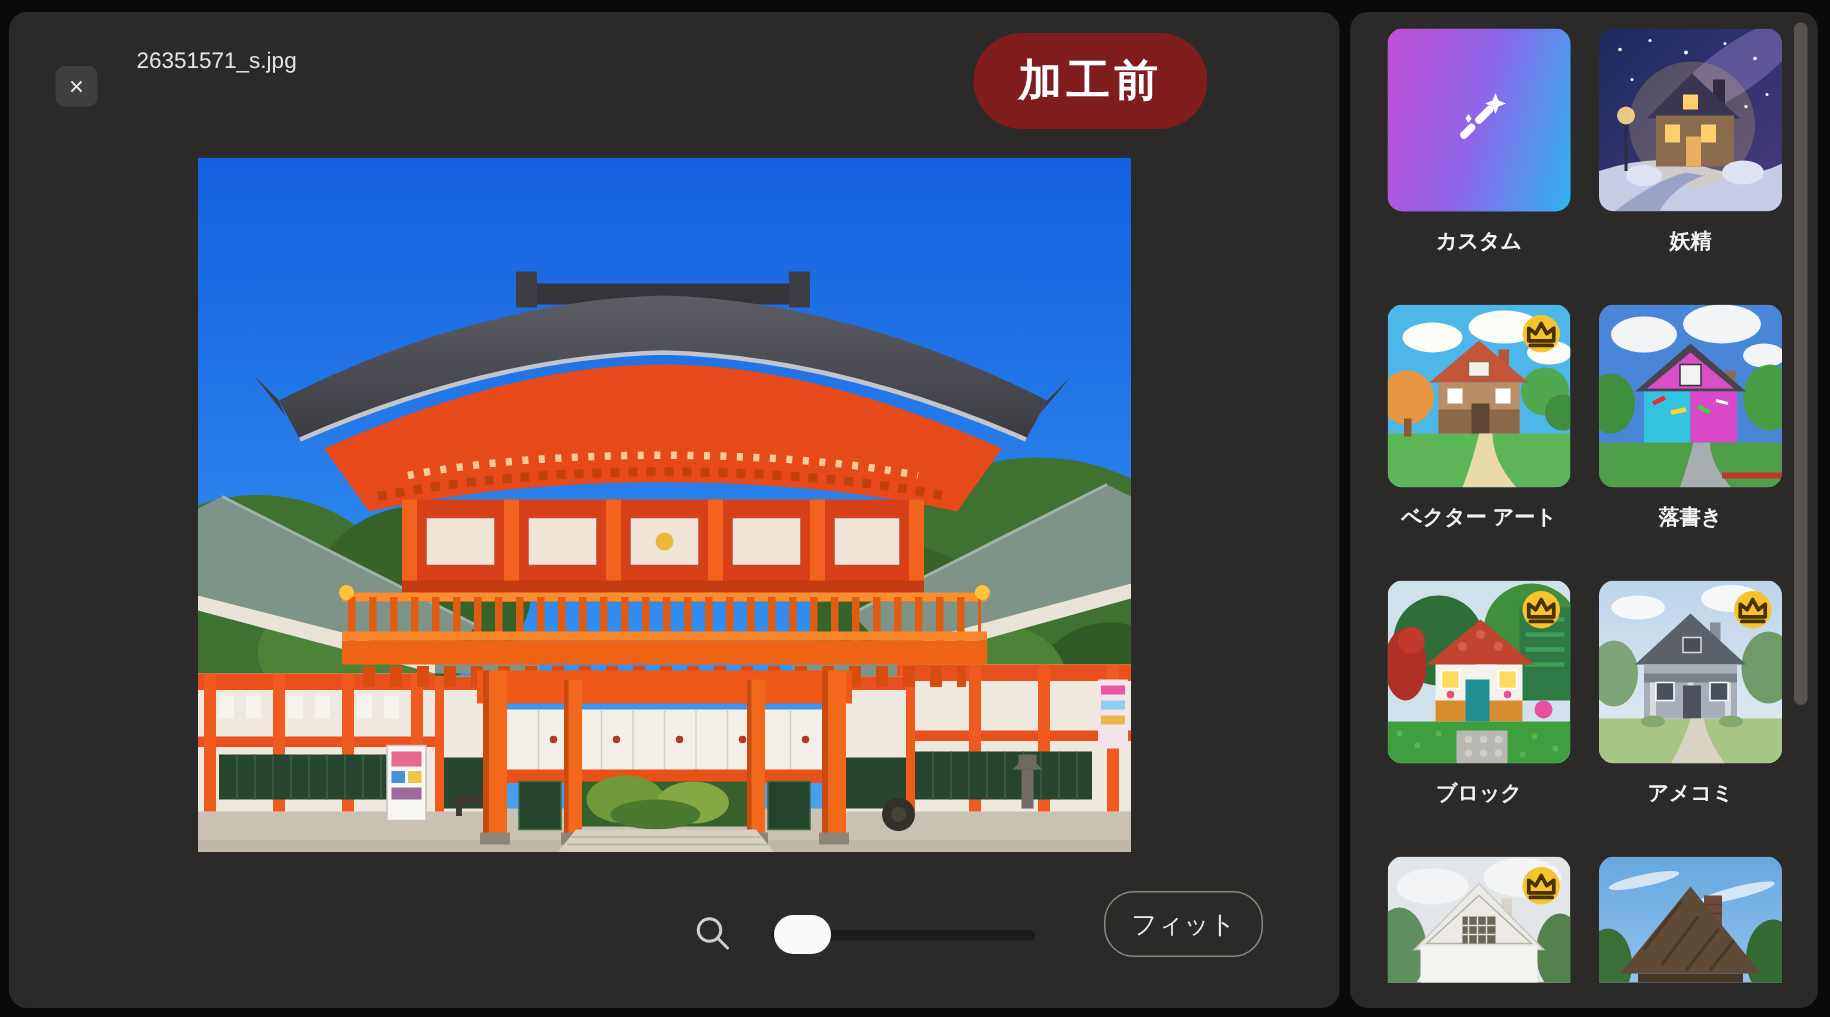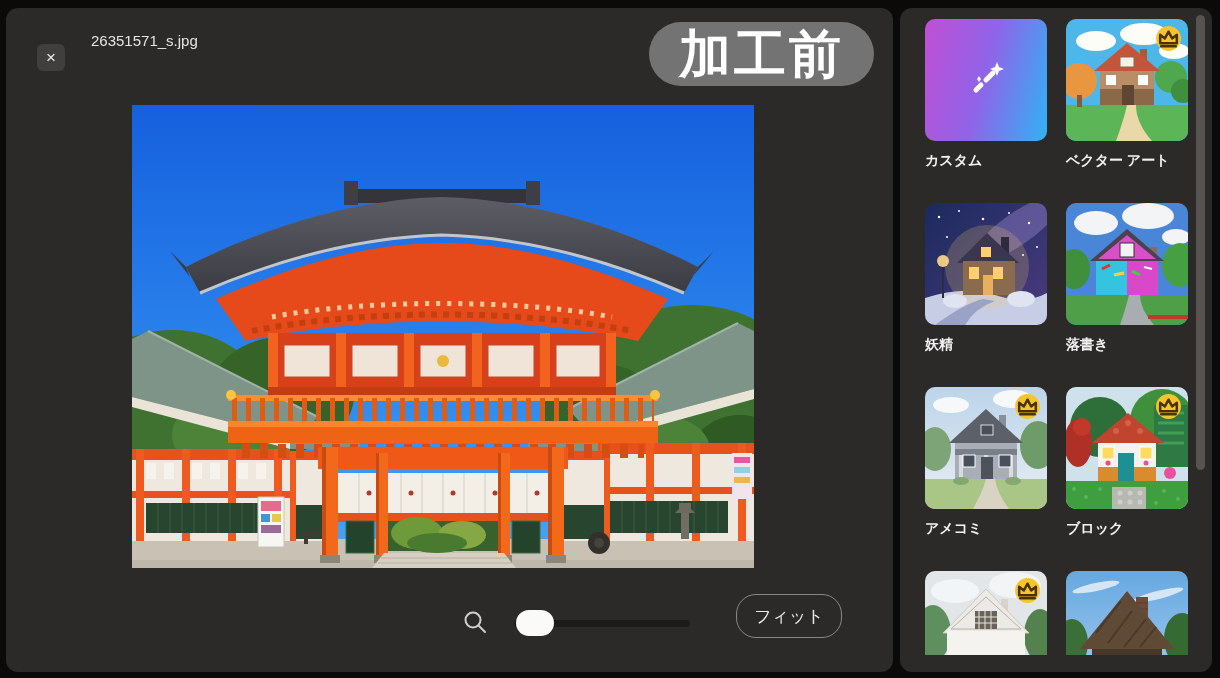--- a/index.html
+++ b/index.html
@@ -7,21 +7,21 @@
   .stage{position:relative;width:1220px;height:678px;background:#0a0a0a;overflow:hidden;}
   .panel{position:absolute;background:#2b2a28;border-radius:12px;}
   .main-panel{left:6px;top:8px;width:887px;height:664px;}
   .side-panel{left:900px;top:8px;width:312px;height:664px;overflow:hidden;}
 
   
   .close-btn{position:absolute;left:31px;top:36px;width:28px;height:27px;background:#413f3e;border:none;
     border-radius:6px;color:#ececec;font-size:17px;line-height:27px;text-align:center;cursor:pointer;padding:0;}
   .filename{position:absolute;left:85px;top:24px;font-size:15px;color:#e6e4e2;}
   .before-badge{position:absolute;left:643px;top:14px;height:64px;line-height:64px;padding:0 30px;
-    background:#737373;border-radius:32px;color:#fff;font-size:52px;font-weight:bold;letter-spacing:3px;}
+    background:#7f1d1d;border-radius:32px;color:#fff;font-size:29px;font-weight:bold;letter-spacing:3px;}
 
   
   .photo{position:absolute;left:126px;top:97px;width:622px;height:463px;overflow:hidden;}
   .photo svg{display:block;}
 
   
   .controls{position:absolute;left:456px;top:601px;display:flex;align-items:center;gap:24px;}
   .slider{position:relative;width:176px;height:28px;}
   .slider .track{position:absolute;left:0;top:11px;width:176px;height:7px;background:#1d1b1a;border-radius:4px;}
   .slider .thumb{position:absolute;left:2px;top:1px;width:38px;height:26px;background:#fafafa;border-radius:13px;}
@@ -30,21 +30,21 @@
 
   
   .styles-grid{position:absolute;left:25px;top:11px;width:263px;height:636px;overflow:hidden;
     display:grid;grid-template-columns:122px 122px;column-gap:19px;row-gap:33px;align-content:start;}
   .style-item{width:122px;cursor:pointer;}
   .thumb{position:relative;width:122px;height:122px;border-radius:10px;overflow:hidden;}
   .thumb svg{display:block;width:122px;height:122px;}
   .thumb-custom{background:linear-gradient(105deg,#c14fd4 0%,#8f64e8 48%,#2fb3f4 100%);
     display:flex;align-items:center;justify-content:center;}
   .thumb-custom svg{width:48px;height:48px;}
-  .style-label{margin-top:11px;text-align:left;font-size:14px;font-weight:600;color:#f2f2f2;white-space:nowrap;}
+  .style-label{margin-top:11px;text-align:center;font-size:14px;font-weight:600;color:#f2f2f2;white-space:nowrap;}
   .crown{position:absolute;top:7px;right:7px;width:25px;height:25px;border-radius:50%;background:#f6c52e;
     display:flex;align-items:center;justify-content:center;}
   .scrollbar{position:absolute;right:7px;top:7px;width:9px;height:455px;background:#575350;border-radius:5px;}
 </style>
 </head>
 <body>
 
 <div class="stage">
 
   <div class="panel main-panel">
@@ -257,53 +257,20 @@
             <path d="M35,6 L37,11 L42,13 L37,15 L35,20 L33,15 L28,13 L33,11 Z" fill="#fff"></path>
             <path d="M17,20 l2,3 l-2,3 l-2,-3 Z" fill="#fff"></path>
           </svg>
         </div>
         <div class="style-label">カスタム</div>
       </div>
 
       <div class="style-item">
         <div class="thumb">
           <svg viewBox="0 0 122 122">
-            <rect width="122" height="122" fill="#4db7ea"></rect>
-            <g fill="#fdfdf8">
-                <ellipse cx="30" cy="22" rx="20" ry="10"></ellipse>
-                <ellipse cx="78" cy="15" rx="24" ry="11"></ellipse>
-                <ellipse cx="108" cy="32" rx="15" ry="8"></ellipse>
-              </g>
-            <rect x="0" y="86" width="122" height="36" fill="#5cb557"></rect>
-            <circle cx="13" cy="62" r="18" fill="#e8963f"></circle>
-              <rect x="11" y="76" width="5" height="12" fill="#8a5a32"></rect>
-            <circle cx="105" cy="58" r="16" fill="#4fa84d"></circle>
-              <circle cx="117" cy="72" r="12" fill="#3f8f3e"></circle>
-            <rect x="74" y="30" width="7" height="14" fill="#b5543a"></rect>
-            <path d="M28,52 L61,24 L94,52 Z" fill="#c4543a"></path>
-            <rect x="34" y="52" width="54" height="34" fill="#b98e66"></rect>
-            <rect x="54" y="38" width="14" height="10" fill="#f4f2e8" stroke="#8a6848"></rect>
-            <rect x="34" y="70" width="54" height="16" fill="#8a6848"></rect>
-            <rect x="56" y="66" width="12" height="20" fill="#5e4632"></rect>
-            <rect x="40" y="56" width="10" height="10" fill="#fff"></rect>
-              <rect x="72" y="56" width="10" height="10" fill="#fff"></rect>
-            <path d="M50,122 Q58,100 61,86 L70,86 Q70,104 86,122 Z" fill="#ead9a8"></path>
-          </svg>
-          <span class="crown">
-            <svg width="15" height="15" viewBox="0 0 24 24">
-              <path d="M4,16 L4,8 L8.5,11.5 L12,5 L15.5,11.5 L20,8 L20,16 Z M5,19 L19,19" fill="none" stroke="#4a3200" stroke-width="2.4" stroke-linejoin="round" stroke-linecap="round"></path>
-            </svg>
-          </span>
-        </div>
-        <div class="style-label">ベクター アート</div>
-      </div>
-
-      <div class="style-item">
-        <div class="thumb">
-          <svg viewBox="0 0 122 122">
             <defs>
                 <linearGradient id="nsky" x1="0" y1="0" x2="1" y2="1">
               <stop offset="0" stop-color="#1c2a5e"></stop>
                   <stop offset="1" stop-color="#4a3b7e"></stop>
                 </linearGradient>
               </defs>
             <rect width="122" height="122" fill="url(#nsky)"></rect>
             <ellipse cx="92" cy="26" rx="52" ry="16" fill="#8a7ac0" opacity="0.5" transform="rotate(-35 92 26)"></ellipse>
             <g fill="#fff">
                 <circle cx="14" cy="14" r="1.2"></circle>
@@ -330,20 +297,53 @@
             <ellipse cx="30" cy="98" rx="12" ry="7" fill="#dfe3f2"></ellipse>
               <ellipse cx="96" cy="96" rx="14" ry="8" fill="#dfe3f2"></ellipse>
           </svg>
         </div>
         <div class="style-label">妖精</div>
       </div>
 
       <div class="style-item">
         <div class="thumb">
           <svg viewBox="0 0 122 122">
+            <rect width="122" height="122" fill="#4db7ea"></rect>
+            <g fill="#fdfdf8">
+                <ellipse cx="30" cy="22" rx="20" ry="10"></ellipse>
+                <ellipse cx="78" cy="15" rx="24" ry="11"></ellipse>
+                <ellipse cx="108" cy="32" rx="15" ry="8"></ellipse>
+              </g>
+            <rect x="0" y="86" width="122" height="36" fill="#5cb557"></rect>
+            <circle cx="13" cy="62" r="18" fill="#e8963f"></circle>
+              <rect x="11" y="76" width="5" height="12" fill="#8a5a32"></rect>
+            <circle cx="105" cy="58" r="16" fill="#4fa84d"></circle>
+              <circle cx="117" cy="72" r="12" fill="#3f8f3e"></circle>
+            <rect x="74" y="30" width="7" height="14" fill="#b5543a"></rect>
+            <path d="M28,52 L61,24 L94,52 Z" fill="#c4543a"></path>
+            <rect x="34" y="52" width="54" height="34" fill="#b98e66"></rect>
+            <rect x="54" y="38" width="14" height="10" fill="#f4f2e8" stroke="#8a6848"></rect>
+            <rect x="34" y="70" width="54" height="16" fill="#8a6848"></rect>
+            <rect x="56" y="66" width="12" height="20" fill="#5e4632"></rect>
+            <rect x="40" y="56" width="10" height="10" fill="#fff"></rect>
+              <rect x="72" y="56" width="10" height="10" fill="#fff"></rect>
+            <path d="M50,122 Q58,100 61,86 L70,86 Q70,104 86,122 Z" fill="#ead9a8"></path>
+          </svg>
+          <span class="crown">
+            <svg width="15" height="15" viewBox="0 0 24 24">
+              <path d="M4,16 L4,8 L8.5,11.5 L12,5 L15.5,11.5 L20,8 L20,16 Z M5,19 L19,19" fill="none" stroke="#4a3200" stroke-width="2.4" stroke-linejoin="round" stroke-linecap="round"></path>
+            </svg>
+          </span>
+        </div>
+        <div class="style-label">ベクター アート</div>
+      </div>
+
+      <div class="style-item">
+        <div class="thumb">
+          <svg viewBox="0 0 122 122">
             <rect width="122" height="122" fill="#4a86d8"></rect>
             <g fill="#f2f4f6">
                 <ellipse cx="30" cy="20" rx="22" ry="12"></ellipse>
                 <ellipse cx="82" cy="13" rx="26" ry="13"></ellipse>
                 <ellipse cx="110" cy="34" rx="14" ry="8"></ellipse>
               </g>
             <ellipse cx="8" cy="66" rx="16" ry="20" fill="#3f8f3c"></ellipse>
               <ellipse cx="114" cy="62" rx="18" ry="22" fill="#46a043"></ellipse>
             <rect x="0" y="92" width="122" height="30" fill="#4f9e48"></rect>
             <rect x="84" y="44" width="7" height="14" fill="#8a6a58"></rect>
@@ -354,63 +354,20 @@
               <rect x="61" y="58" width="31" height="34" fill="#d848c8"></rect>
             <path d="M36,66 l8,-4" stroke="#e83030" stroke-width="3"></path>
               <path d="M48,72 l10,-2" stroke="#ffd22e" stroke-width="3"></path>
             <path d="M66,68 l8,4" stroke="#3fd23f" stroke-width="3"></path>
               <path d="M78,64 l8,2" stroke="#fff" stroke-width="2"></path>
             <path d="M54,122 Q60,104 63,92 L74,92 Q74,106 88,122 Z" fill="#a8adb2"></path>
             <rect x="82" y="112" width="40" height="4" fill="#c0392b"></rect>
           </svg>
         </div>
         <div class="style-label">落書き</div>
-      </div>
-
-      <div class="style-item">
-        <div class="thumb">
-          <svg viewBox="0 0 122 122">
-            <defs>
-                <linearGradient id="csky" x1="0" y1="0" x2="0" y2="1">
-              <stop offset="0" stop-color="#bcd4ea"></stop>
-                  <stop offset="1" stop-color="#e8eef2"></stop>
-                </linearGradient>
-              </defs>
-            <rect width="122" height="122" fill="url(#csky)"></rect>
-            <g fill="#f6f8fa">
-                <ellipse cx="26" cy="18" rx="18" ry="8"></ellipse>
-                <ellipse cx="88" cy="12" rx="20" ry="9"></ellipse>
-              </g>
-            <ellipse cx="10" cy="62" rx="16" ry="22" fill="#7da476"></ellipse>
-              <ellipse cx="113" cy="58" rx="18" ry="24" fill="#6f9a6a"></ellipse>
-            <rect x="0" y="92" width="122" height="30" fill="#a9c687"></rect>
-            <rect x="74" y="28" width="7" height="12" fill="#8a8e96"></rect>
-            <path d="M24,56 L61,22 L98,56 Z" fill="#5c6068"></path>
-            <rect x="56" y="38" width="12" height="10" fill="#4a4e58" stroke="#d8dce0"></rect>
-            <rect x="30" y="56" width="62" height="36" fill="#a7aeb8"></rect>
-            <rect x="30" y="62" width="62" height="6" fill="#7a8088"></rect>
-            <g fill="#d8dce0">
-                <rect x="34" y="68" width="4" height="24"></rect>
-                <rect x="59" y="68" width="4" height="24"></rect>
-                <rect x="84" y="68" width="4" height="24"></rect>
-              </g>
-            <rect x="56" y="70" width="12" height="22" fill="#4e525c"></rect>
-            <rect x="38" y="68" width="12" height="12" fill="#49505c" stroke="#fff"></rect>
-              <rect x="74" y="68" width="12" height="12" fill="#49505c" stroke="#fff"></rect>
-            <ellipse cx="36" cy="94" rx="8" ry="4" fill="#84a86e"></ellipse>
-              <ellipse cx="88" cy="94" rx="8" ry="4" fill="#84a86e"></ellipse>
-            <path d="M48,122 Q58,104 61,92 L70,92 Q72,106 84,122 Z" fill="#d9d3c4"></path>
-          </svg>
-          <span class="crown">
-            <svg width="15" height="15" viewBox="0 0 24 24">
-              <path d="M4,16 L4,8 L8.5,11.5 L12,5 L15.5,11.5 L20,8 L20,16 Z M5,19 L19,19" fill="none" stroke="#4a3200" stroke-width="2.4" stroke-linejoin="round" stroke-linecap="round"></path>
-            </svg>
-          </span>
-        </div>
-        <div class="style-label">アメコミ</div>
       </div>
 
       <div class="style-item">
         <div class="thumb">
           <svg viewBox="0 0 122 122">
             <rect width="122" height="122" fill="#cfe2ec"></rect>
             <circle cx="34" cy="40" r="30" fill="#2e6e38"></circle>
               <circle cx="96" cy="34" r="32" fill="#3f8f3c"></circle>
             <rect x="88" y="18" width="34" height="62" fill="#2f7a44"></rect>
             <path d="M92,26 h26 M92,36 h26 M92,46 h26 M92,56 h26" stroke="#3f9e58" stroke-width="3"></path>
@@ -452,20 +409,63 @@
               <path d="M4,16 L4,8 L8.5,11.5 L12,5 L15.5,11.5 L20,8 L20,16 Z M5,19 L19,19" fill="none" stroke="#4a3200" stroke-width="2.4" stroke-linejoin="round" stroke-linecap="round"></path>
             </svg>
           </span>
         </div>
         <div class="style-label">ブロック</div>
       </div>
 
       <div class="style-item">
         <div class="thumb">
           <svg viewBox="0 0 122 122">
+            <defs>
+                <linearGradient id="csky" x1="0" y1="0" x2="0" y2="1">
+              <stop offset="0" stop-color="#bcd4ea"></stop>
+                  <stop offset="1" stop-color="#e8eef2"></stop>
+                </linearGradient>
+              </defs>
+            <rect width="122" height="122" fill="url(#csky)"></rect>
+            <g fill="#f6f8fa">
+                <ellipse cx="26" cy="18" rx="18" ry="8"></ellipse>
+                <ellipse cx="88" cy="12" rx="20" ry="9"></ellipse>
+              </g>
+            <ellipse cx="10" cy="62" rx="16" ry="22" fill="#7da476"></ellipse>
+              <ellipse cx="113" cy="58" rx="18" ry="24" fill="#6f9a6a"></ellipse>
+            <rect x="0" y="92" width="122" height="30" fill="#a9c687"></rect>
+            <rect x="74" y="28" width="7" height="12" fill="#8a8e96"></rect>
+            <path d="M24,56 L61,22 L98,56 Z" fill="#5c6068"></path>
+            <rect x="56" y="38" width="12" height="10" fill="#4a4e58" stroke="#d8dce0"></rect>
+            <rect x="30" y="56" width="62" height="36" fill="#a7aeb8"></rect>
+            <rect x="30" y="62" width="62" height="6" fill="#7a8088"></rect>
+            <g fill="#d8dce0">
+                <rect x="34" y="68" width="4" height="24"></rect>
+                <rect x="59" y="68" width="4" height="24"></rect>
+                <rect x="84" y="68" width="4" height="24"></rect>
+              </g>
+            <rect x="56" y="70" width="12" height="22" fill="#4e525c"></rect>
+            <rect x="38" y="68" width="12" height="12" fill="#49505c" stroke="#fff"></rect>
+              <rect x="74" y="68" width="12" height="12" fill="#49505c" stroke="#fff"></rect>
+            <ellipse cx="36" cy="94" rx="8" ry="4" fill="#84a86e"></ellipse>
+              <ellipse cx="88" cy="94" rx="8" ry="4" fill="#84a86e"></ellipse>
+            <path d="M48,122 Q58,104 61,92 L70,92 Q72,106 84,122 Z" fill="#d9d3c4"></path>
+          </svg>
+          <span class="crown">
+            <svg width="15" height="15" viewBox="0 0 24 24">
+              <path d="M4,16 L4,8 L8.5,11.5 L12,5 L15.5,11.5 L20,8 L20,16 Z M5,19 L19,19" fill="none" stroke="#4a3200" stroke-width="2.4" stroke-linejoin="round" stroke-linecap="round"></path>
+            </svg>
+          </span>
+        </div>
+        <div class="style-label">アメコミ</div>
+      </div>
+
+      <div class="style-item">
+        <div class="thumb">
+          <svg viewBox="0 0 122 122">
             <rect width="122" height="122" fill="#e3e6e8"></rect>
             <g fill="#f2f4f5">
                 <ellipse cx="30" cy="20" rx="24" ry="12"></ellipse>
                 <ellipse cx="90" cy="14" rx="26" ry="13"></ellipse>
               </g>
             <ellipse cx="8" cy="62" rx="18" ry="28" fill="#5f8f5e"></ellipse>
               <ellipse cx="115" cy="64" rx="16" ry="26" fill="#54824f"></ellipse>
             <rect x="76" y="28" width="7" height="16" fill="#d8d2c8"></rect>
             <path d="M18,62 L61,18 L104,62 Z" fill="#eceae6" stroke="#cfcabf"></path>
             <path d="M26,58 L61,26 L96,58 Z" fill="none" stroke="#b8b2a6"></path>

